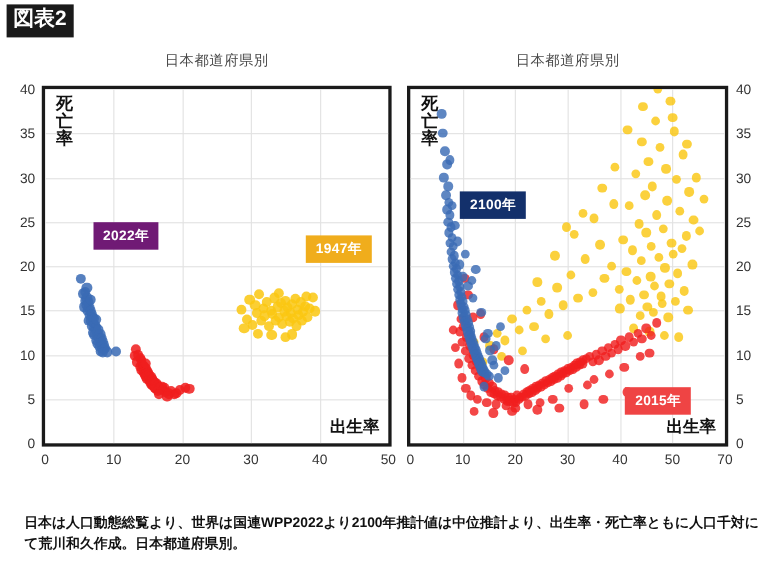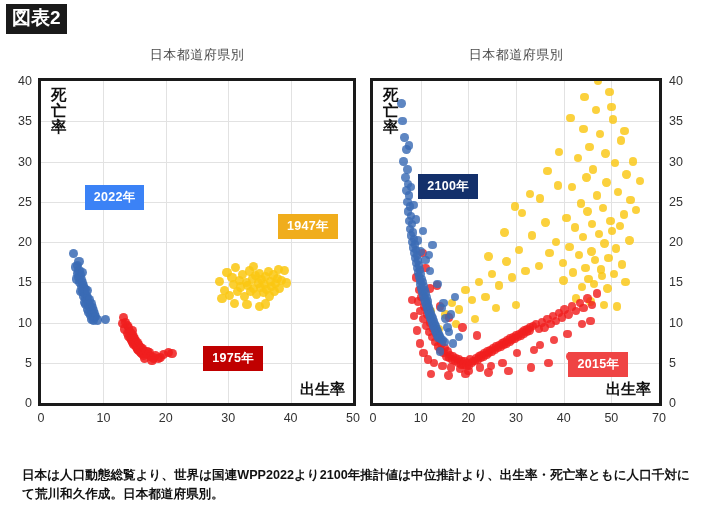--- a/index.html
+++ b/index.html
@@ -234,22 +234,21 @@
           <div class="pt" style="left: 45.944px; top: 233.68px; width: 9.2px; height: 9.2px; background: rgb(58, 107, 181); opacity: 0.86;"></div>
           <div class="pt" style="left: 50.312px; top: 231.265px; width: 9.2px; height: 9.2px; background: rgb(58, 107, 181); opacity: 0.86;"></div>
           <div class="pt" style="left: 47.816px; top: 235.29px; width: 9.2px; height: 9.2px; background: rgb(58, 107, 181); opacity: 0.86;"></div>
           <div class="pt" style="left: 51.56px; top: 234.485px; width: 9.2px; height: 9.2px; background: rgb(58, 107, 181); opacity: 0.86;"></div>
           <div class="pt" style="left: 60.296px; top: 233.68px; width: 9.2px; height: 9.2px; background: rgb(58, 107, 181); opacity: 0.86;"></div>
           <div class="pt" style="left: 33.464px; top: 175.72px; width: 9.2px; height: 9.2px; background: rgb(58, 107, 181); opacity: 0.86;"></div>
           <div class="pt" style="left: 36.584px; top: 186.99px; width: 9.2px; height: 9.2px; background: rgb(58, 107, 181); opacity: 0.86;"></div>
           <div class="pt" style="left: 41.576px; top: 204.7px; width: 9.2px; height: 9.2px; background: rgb(58, 107, 181); opacity: 0.86;"></div>
           <div class="axis-name-y" style="left: 10px; top: 6px;">死亡率</div>
           <div class="axis-name-x" style="right: 8px; bottom: 6px;">出生率</div>
-          <div class="tag" style="background: #3b82f6; left: 43.68px; top: 104px;">2022年</div>
-          <div class="tag" style="background: rgb(192, 0, 0); left: 162.24px; top: 264.92px;">1975年</div>
+          <div class="tag" style="background: #701a75; left: 43.68px; top: 121px;">2022年</div>
           <div class="tag" style="background: rgb(240, 173, 28); left: 237.12px; top: 132.9px;">1947年</div>
         </div>
         <div class="ytick" style="top: 351px; left: -32px;">0</div>
         <div class="ytick" style="top: 310.75px; left: -32px;">5</div>
         <div class="ytick" style="top: 270.5px; left: -32px;">10</div>
         <div class="ytick" style="top: 230.25px; left: -32px;">15</div>
         <div class="ytick" style="top: 190px; left: -32px;">20</div>
         <div class="ytick" style="top: 149.75px; left: -32px;">25</div>
         <div class="ytick" style="top: 109.5px; left: -32px;">30</div>
         <div class="ytick" style="top: 69.25px; left: -32px;">35</div>

